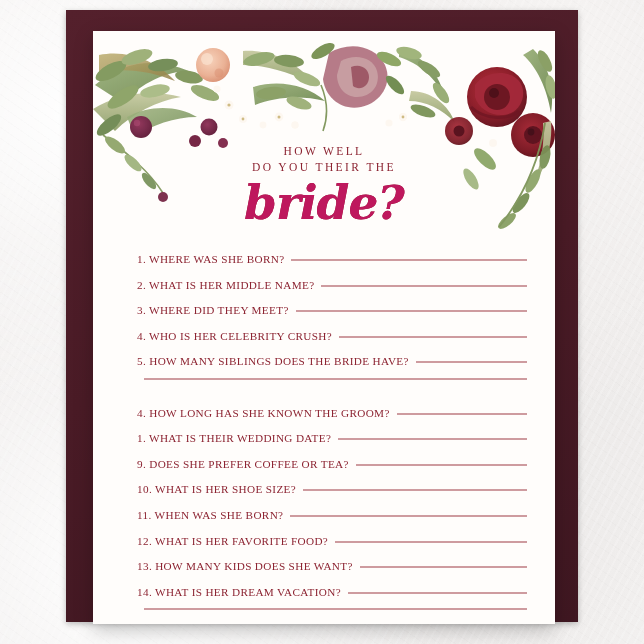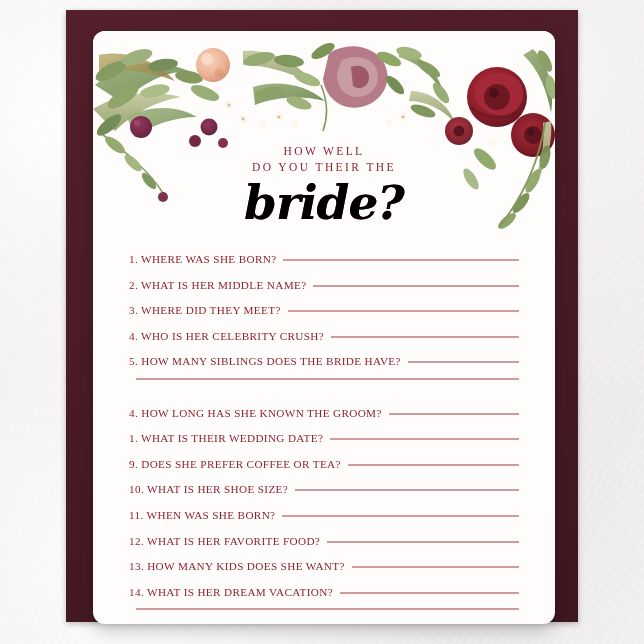--- a/index.html
+++ b/index.html
@@ -33,21 +33,20 @@
     background:linear-gradient(160deg,#54202c 0%,#4a1b26 50%,#3f1721 100%);
     box-shadow:0 2px 6px rgba(0,0,0,0.25);
   }
 
   
   .card{
     position:absolute;left:93px;top:31px;width:462px;height:593px;
     background:#fffdfb;
     box-shadow:0 6px 18px rgba(0,0,0,0.22);
     overflow:hidden;
-    border-radius:12px;
   }
   .card-inner{position:absolute;inset:0;}
 
   
   .floral{position:absolute;left:0;top:0;width:462px;height:215px;overflow:hidden;}
   .floral svg{position:absolute;left:0;top:0;}
 
   
   .heading{
     position:absolute;left:0;top:112px;width:462px;text-align:center;
@@ -56,30 +55,30 @@
   .heading .l1,.heading .l2{
     font-family:"Liberation Serif", serif;
     font-size:11.5px;letter-spacing:2.4px;color:#8c2331;
     line-height:16px;font-weight:400;
   }
   .bride{
     margin-top:2px;
     font-family:"DejaVu Serif", serif;
     font-style:italic;
     font-size:47px;
-    color:#000000;
+    color:#be185d;
     line-height:52px;
     letter-spacing:-1px;
     font-weight:700;
     text-shadow:0 0 0.4px #8c1f2c;
   }
 
   
   .questions{
-    position:absolute;left:0;top:222px;width:462px;
+    position:absolute;left:8px;top:222px;width:462px;
     padding:0 36px;
     box-sizing:border-box;
   }
   .q{
     display:flex;align-items:baseline;
     height:25.6px;
   }
   .q .txt{
     font-family:"Liberation Serif", serif;
     font-size:11.2px;

